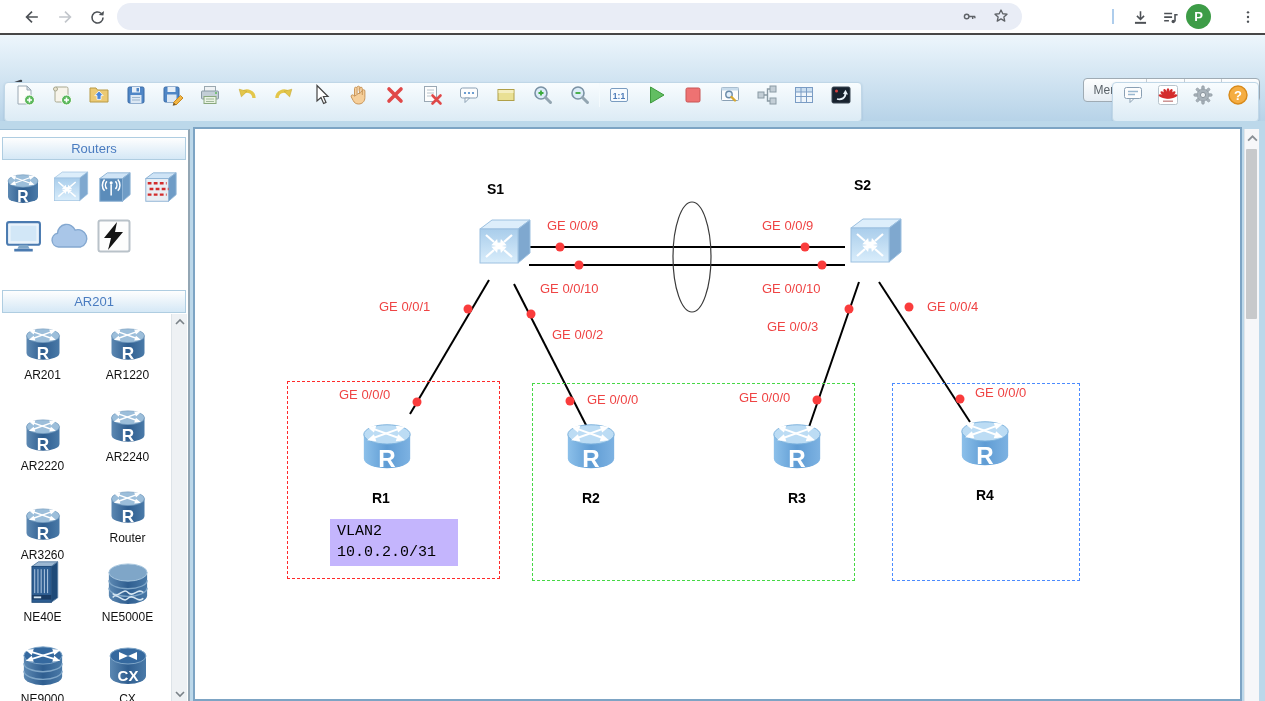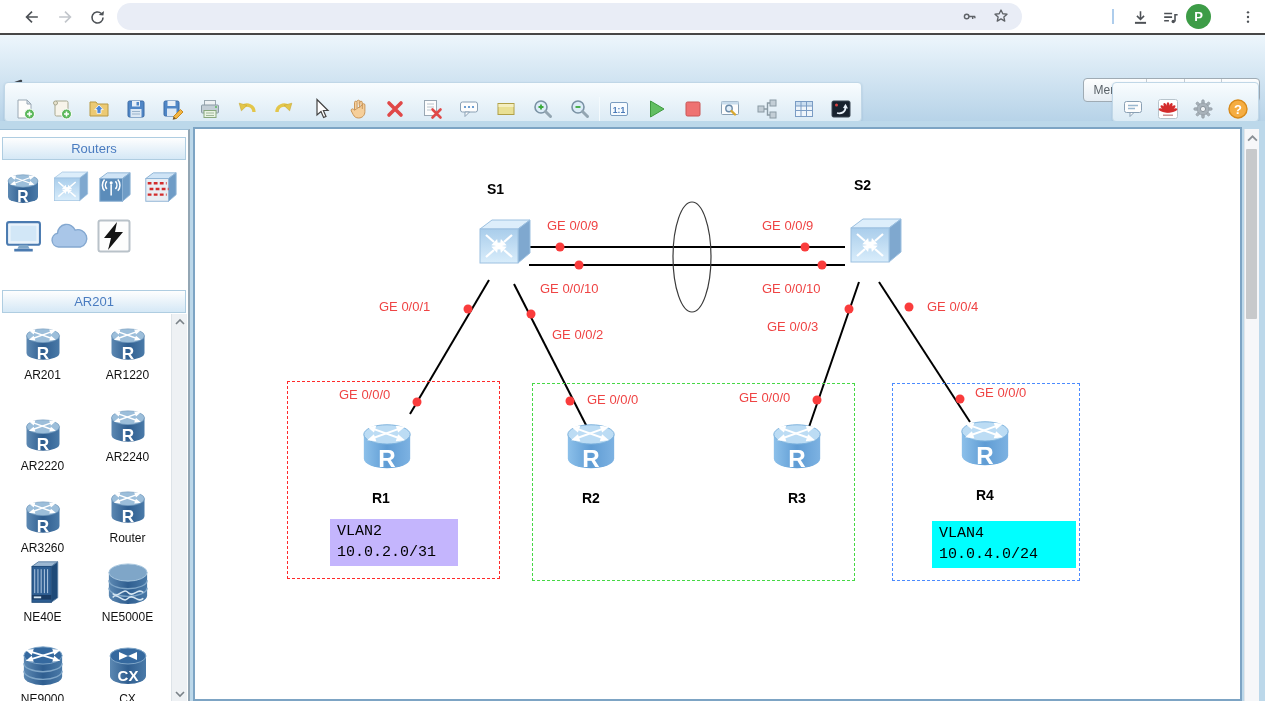--- a/index.html
+++ b/index.html
@@ -15,21 +15,21 @@
 
 .app-topline{position:absolute;left:0;top:33px;width:1265px;height:2px;background:#474747}
 .titlebar{position:absolute;left:0;top:35px;width:1265px;height:86px;background:linear-gradient(#edf6fc,#b7d3e8)}
 .logo-wrap{position:absolute;left:10px;top:44px;height:30px;display:flex;align-items:center;gap:2px}
 .logo-text{font-size:26px;font-weight:bold;color:#4a90d2;letter-spacing:1px;text-shadow:0 1px 1px #fff}
 .win-title{position:absolute;left:0;top:52px;width:1265px;text-align:center;font-size:13px;color:#4a4a4a}
 .menu-group{position:absolute;left:1083px;top:43px;width:177px;height:24px;background:linear-gradient(#fdfefe,#e6edf3);border:1px solid #9fab b4;border:1px solid #9fabb4;border-radius:4px;display:flex;align-items:stretch}
 .menu-group .seg{display:flex;align-items:center;justify-content:center;color:#5a6268;font-size:12px;cursor:pointer}
 .menu-group .seg+.seg{border-left:1px solid #c3ccd3}
 
-.tool-panel{position:absolute;top:82px;height:40px;background:linear-gradient(#f8fcfe,#dcebf5);border:1px solid #c0d7e7;border-radius:4px;box-shadow:0 1px 2px rgba(80,120,150,.25);display:flex;align-items:flex-end}
+.tool-panel{position:absolute;top:82px;height:40px;background:linear-gradient(#f8fcfe,#dcebf5);border:1px solid #c0d7e7;border-radius:4px;box-shadow:0 1px 2px rgba(80,120,150,.25);display:flex;align-items:flex-start}
 .tool-left{left:4px;padding:0 8px;gap:13px}
 .tool-right{left:1112px;padding:0 8px;gap:11px}
 .tbtn{width:24px;height:24px;display:flex;align-items:center;justify-content:center;cursor:pointer;flex:0 0 auto}
 .tdiv{width:1px;height:24px;background:#aac4d8;border-right:1px solid #f4fafd;margin:0 -6px;flex:0 0 auto}
 
 .content-bg{position:absolute;left:0;top:121px;width:1265px;height:580px;background:#bcd8ea}
 .sidebar{position:absolute;left:0;top:129px;width:190px;height:572px;background:#fff;border-right:2px solid #93a6b4;border-top:1px solid #9ec0d8;overflow:hidden}
 .side-hdr{position:absolute;left:2px;width:184px;height:23px;background:linear-gradient(#fefefe,#d5e8f6);border:1px solid #afcde1;color:#4a7cc0;font-size:13px;display:flex;align-items:center;justify-content:center;cursor:pointer}
 .cat-cell{position:absolute;width:40px;height:40px;display:flex;align-items:center;justify-content:center;cursor:pointer}
 .dev-grid{position:absolute;left:0;top:186px;width:171px}
@@ -561,21 +561,21 @@
       <span class="dev-label">AR2220</span>
     </div>
     <div class="dev-item" style="left:85px;top:84px">
       <div class="dev-icon">
           <svg width="44" height="40" style="--body:url(#cylD);--top:#9cbeda;--edge:#6e96ba">
             <use href="#i-rtr"></use>
           </svg>
         </div>
       <span class="dev-label">AR2240</span>
     </div>
-    <div class="dev-item" style="left:0;top:175px">
+    <div class="dev-item" style="left:0;top:182px">
       <div class="dev-icon">
           <svg width="44" height="40" style="--body:url(#cylD);--top:#9cbeda;--edge:#6e96ba">
             <use href="#i-rtr"></use>
           </svg>
         </div>
       <span class="dev-label">AR3260</span>
     </div>
     <div class="dev-item" style="left:85px;top:165px">
       <div class="dev-icon">
           <svg width="44" height="40" style="--body:url(#cylD);--top:#9cbeda;--edge:#6e96ba">
@@ -701,24 +701,20 @@
   <span class="plabel" style="left:732px;top:170px">GE 0/0/4</span>
   <span class="plabel" style="left:144px;top:258px">GE 0/0/0</span>
   <span class="plabel" style="left:392px;top:263px">GE 0/0/0</span>
   <span class="plabel" style="left:544px;top:261px">GE 0/0/0</span>
   <span class="plabel" style="left:780px;top:256px">GE 0/0/0</span>
 
   <div class="vlanbox" style="left: 135px; top: 390px; min-width: 128px; background-color: #c4b5fd;">
     <span style="display:block">VLAN2</span>
     <span style="display:block">10.0.2.0/31</span>
   </div>
-  <div class="vlanbox" style="left: 737px; top: 392px; min-width: 144px; background-color: rgb(0, 255, 255);">
-    <span style="display:block">VLAN4</span>
-    <span style="display:block">10.0.4.0/24</span>
-  </div>
 </div>
 
 <div class="cv-scroll">
   <div style="position:absolute;left:0;top:5px;width:100%;display:flex;justify-content:center">
     <svg width="11" height="9" viewBox="0 0 10 8">
         <path d="M1 6l4-4 4 4" fill="none" stroke="#8a9096" stroke-width="1.6"></path>
       </svg>
   </div>
 </div>
 <div class="cv-thumb"></div>

